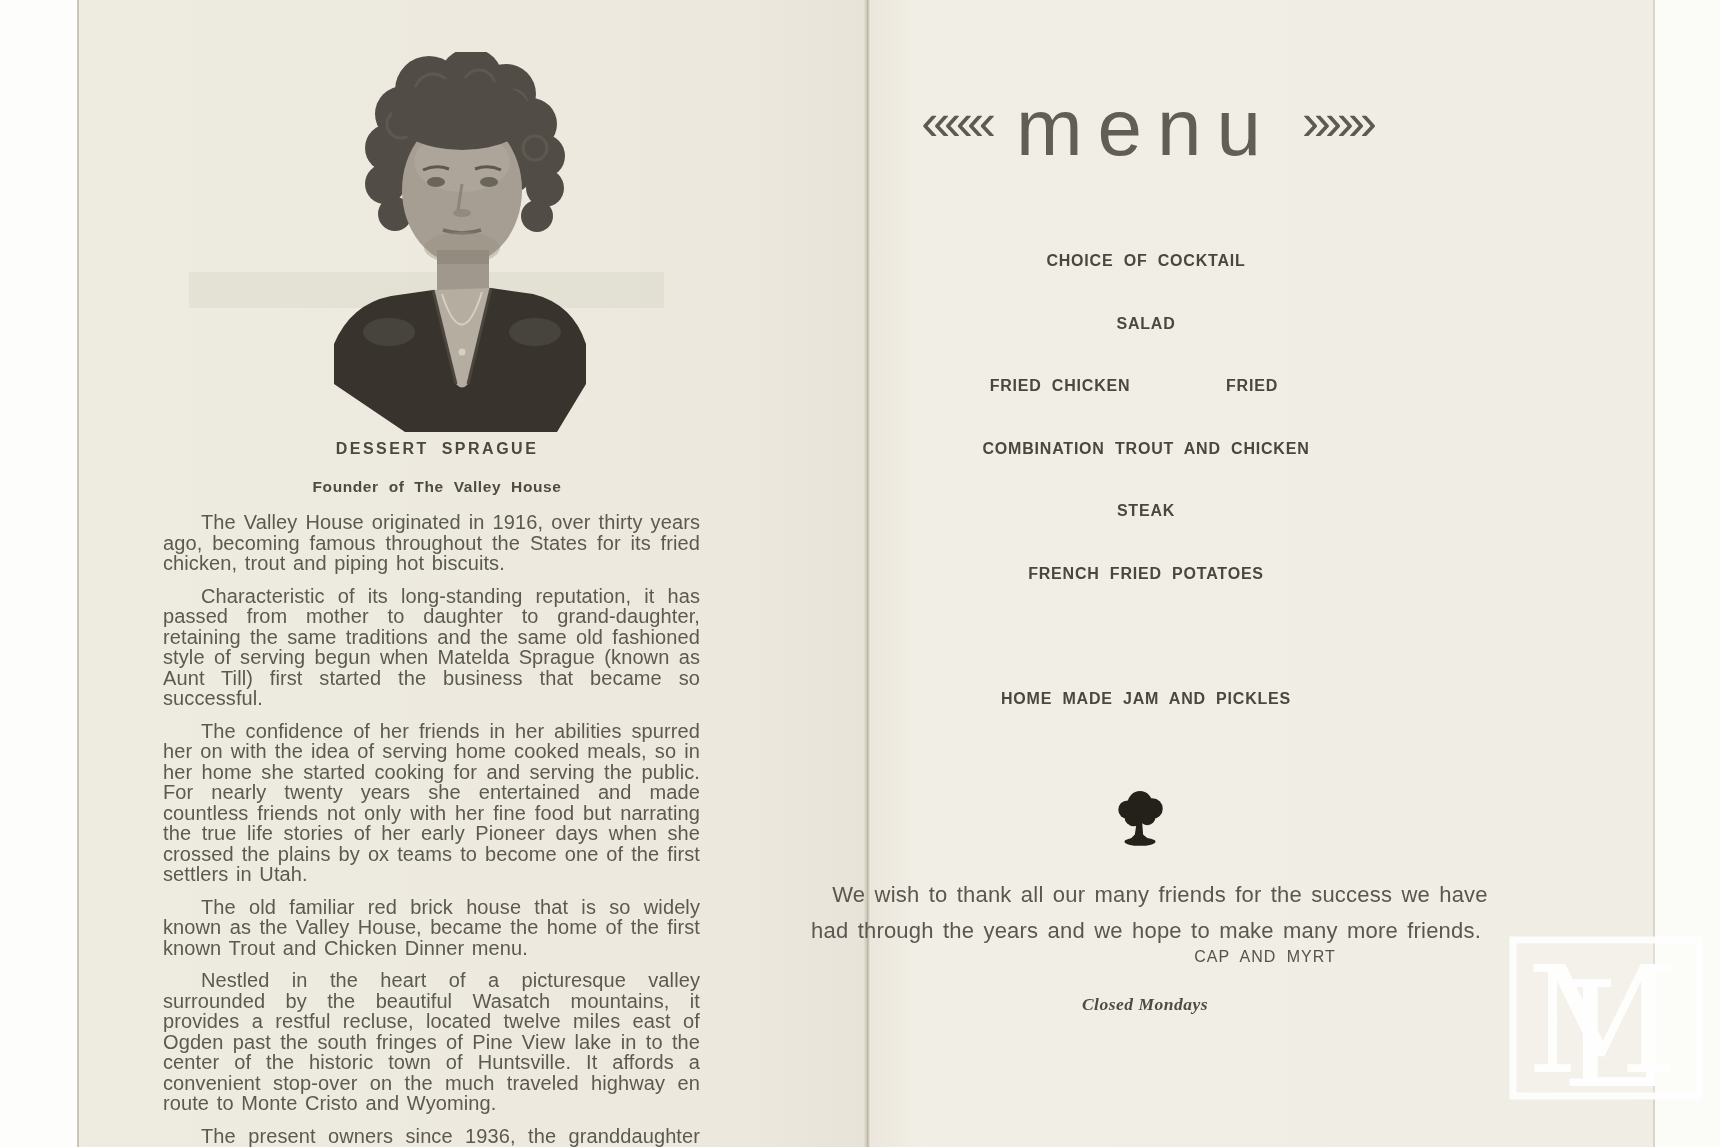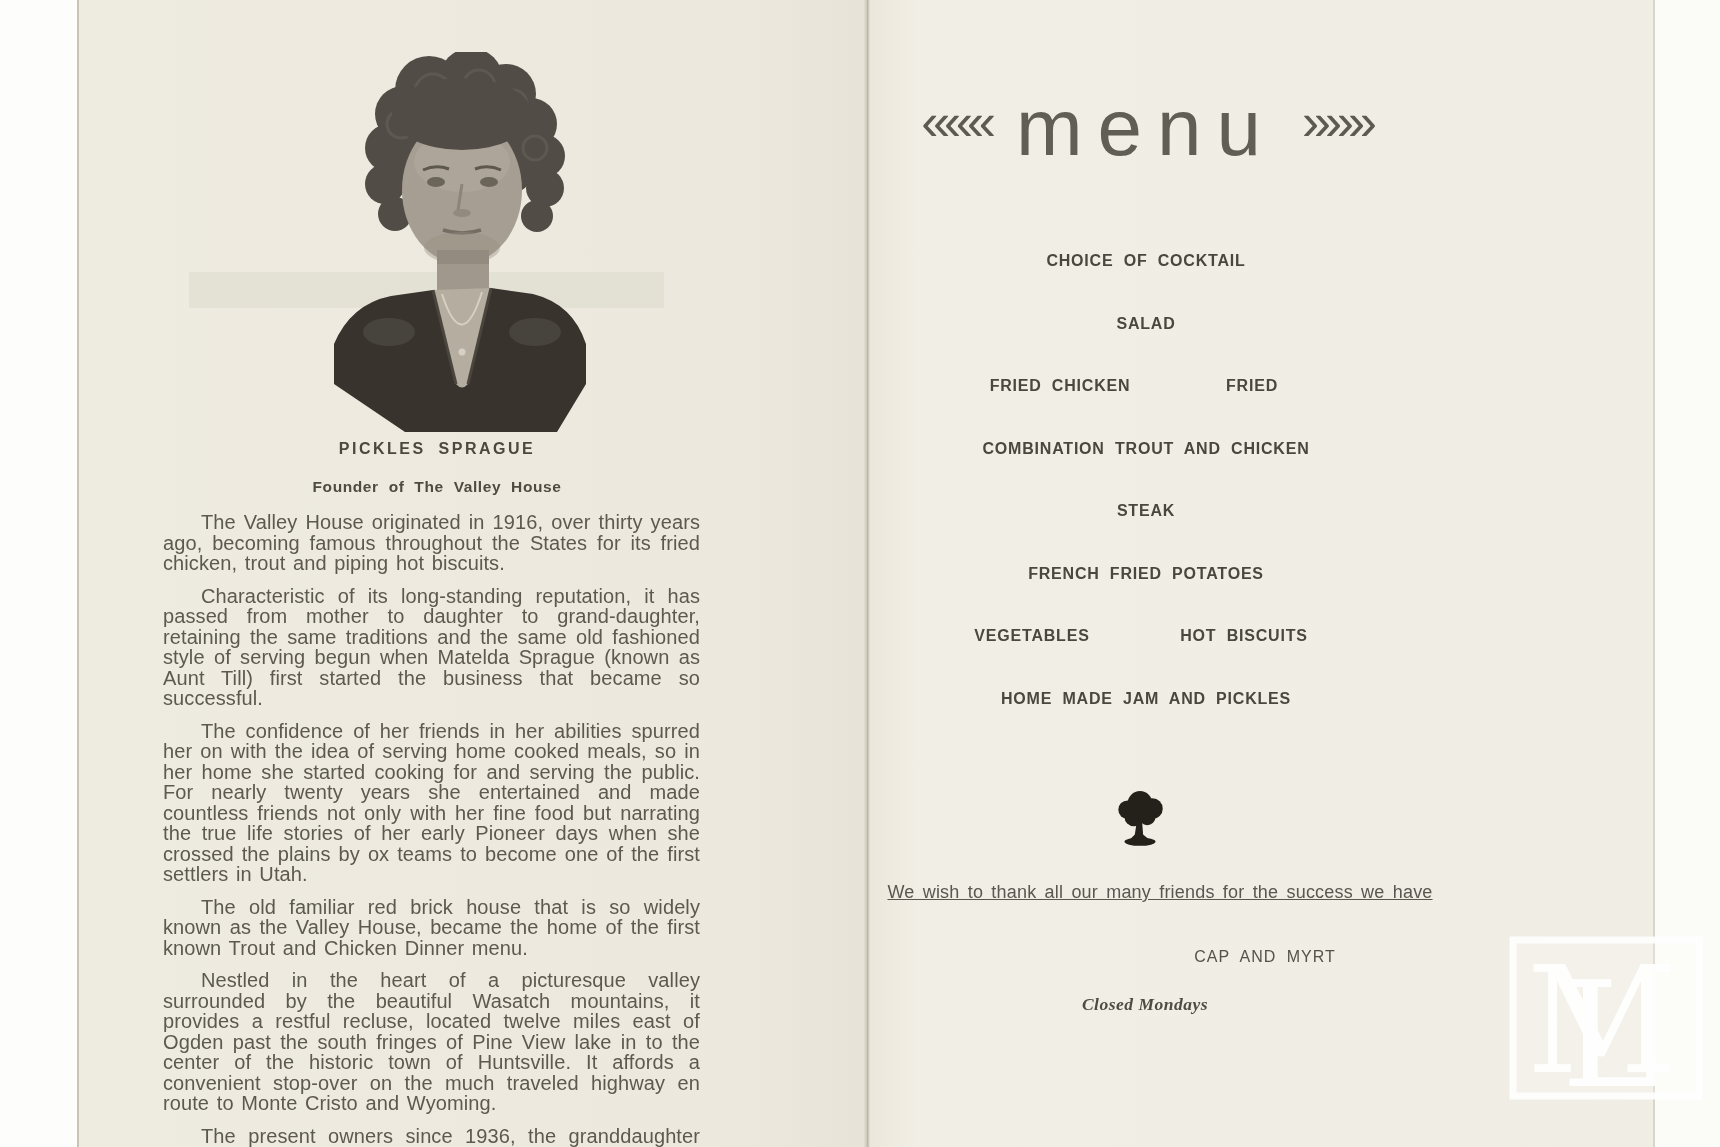--- a/index.html
+++ b/index.html
@@ -33,21 +33,21 @@
   .title-row{position:absolute;left:0;top:82px;width:552px;display:flex;
     justify-content:center;align-items:center;gap:26px;color:#5d5a52;}
   .menu-title{font-size:80px;font-weight:300;letter-spacing:15px;color:#615e56;}
   .orn{font-size:52px;font-weight:300;letter-spacing:-6px;color:#5d5a52;transform:translateY(-6px);}
   .mrow{position:absolute;left:0;width:552px;height:22px;}
   .mrow.center{text-align:center;}
   .mitem{font-size:16px;font-weight:bold;letter-spacing:0.8px;word-spacing:5px;color:#4a473e;white-space:nowrap;}
   .pair{position:absolute;transform:translateX(-50%);}
   .tree{position:absolute;left:243px;top:788px;width:54px;height:62px;}
   .thanks{position:absolute;transform:translateX(-50%);white-space:nowrap;
-    font-size:18px;color:#595750;letter-spacing:0.2px;word-spacing:3px;text-decoration:underline;}
+    font-size:22px;color:#595750;letter-spacing:0.2px;word-spacing:3px;}
   .signature{position:absolute;transform:translateX(-50%);white-space:nowrap;
     font-size:16px;color:#54524a;letter-spacing:1px;word-spacing:5px;text-align:center;}
   .closed{position:absolute;transform:translateX(-50%);white-space:nowrap;
     font-family:"Liberation Serif",serif;font-style:italic;font-weight:bold;
     font-size:17.5px;color:#4e4b43;letter-spacing:0.5px;}
   
   .watermark{position:absolute;left:1509px;top:936px;width:194px;height:164px;}
 </style>
 </head>
 <body>
@@ -113,21 +113,21 @@
         <path d="M162,236 L139,332" stroke="#4a463e" stroke-width="3" fill="none"></path>
 
         <path d="M113,242 Q133,304 153,240" stroke="#d6d0c4" stroke-width="2" fill="none"></path>
         <circle cx="133" cy="300" r="3.5" fill="#d6d0c4"></circle>
 
         <ellipse cx="60" cy="280" rx="26" ry="14" fill="#ffffff" opacity="0.08"></ellipse>
         <ellipse cx="206" cy="280" rx="26" ry="14" fill="#ffffff" opacity="0.08"></ellipse>
       </svg>
     </div>
 
-    <div class="heading">PICKLES SPRAGUE</div>
+    <div class="heading">DESSERT SPRAGUE</div>
     <div class="subheading">Founder of The Valley House</div>
 
     <div class="bio">
       <p>The Valley House originated in 1916, over thirty years ago, becoming famous throughout the States for its fried chicken, trout and piping hot biscuits.</p>
       <p>Characteristic of its long-standing reputation, it has passed from mother to daughter to grand-daughter, retaining the same traditions and the same old fashioned style of serving begun when Matelda Sprague (known as Aunt Till) first started the business that became so successful.</p>
       <p>The confidence of her friends in her abilities spurred her on with the idea of serving home cooked meals, so in her home she started cooking for and serving the public.  For nearly twenty years she entertained and made countless friends not only with her fine food but narrating the true life stories of her early Pioneer days when she crossed the plains by ox teams to become one of the first settlers in Utah.</p>
       <p>The old familiar red brick house that is so widely known as the Valley House, became the home of the first known Trout and Chicken Dinner menu.</p>
       <p>Nestled in the heart of a picturesque valley surrounded by the beautiful Wasatch mountains, it provides a restful recluse, located twelve miles east of Ogden past the south fringes of Pine View lake in to the center of the historic town of Huntsville.  It affords a convenient stop-over on the much traveled highway en route to Monte Cristo and Wyoming.</p>
       <p>The present owners since 1936, the granddaughter and husband, A. L. Capson.</p>
     </div>
@@ -154,42 +154,39 @@
       <span class="mitem pair" style="left:382px">FRIED</span>
     </div>
     <div class="mrow center" style="top:440px">
       <span class="mitem">COMBINATION TROUT AND CHICKEN</span>
     </div>
     <div class="mrow center" style="top:502px">
       <span class="mitem">STEAK</span>
     </div>
     <div class="mrow center" style="top:565px">
       <span class="mitem">FRENCH FRIED POTATOES</span>
-    </div>
-    <div class="mrow" style="top:627px">
-      <span class="mitem pair" style="left:162px">VEGETABLES</span>
-      <span class="mitem pair" style="left:374px">HOT BISCUITS</span>
     </div>
     <div class="mrow center" style="top:690px">
       <span class="mitem">HOME MADE JAM AND PICKLES</span>
     </div>
 
     <svg class="tree" viewBox="0 0 50 60">
       <g fill="#24211a">
         <circle cx="25" cy="15" r="12"></circle>
         <circle cx="13" cy="21" r="9"></circle>
         <circle cx="37" cy="20" r="10"></circle>
         <circle cx="19" cy="28" r="9"></circle>
         <circle cx="32" cy="28" r="8"></circle>
         <path d="M22,32 L20,45 L15,50 L34,50 L28,45 L27,32 Z"></path>
         <ellipse cx="25" cy="52" rx="15" ry="4"></ellipse>
       </g>
     </svg>
 
     <div class="thanks" style="left:290px;top:882px">We wish to thank all our many friends for the success we have</div>
+    <div class="thanks" style="left:276px;top:918px">had through the years and we hope to make many more friends.</div>
     <div class="signature" style="left:395px;top:948px">CAP AND MYRT</div>
     <div class="closed" style="left:275px;top:994px">Closed Mondays</div>
   </div>
 
   <div class="edge-line-right"></div>
   <div class="strip-right"></div>
 
   <div class="watermark">
     <svg width="194" height="164" viewBox="0 0 194 164">
       <rect x="4" y="4" width="186" height="156" fill="rgba(255,255,255,0.25)" stroke="#ffffff" stroke-width="7" opacity="0.92"></rect>

